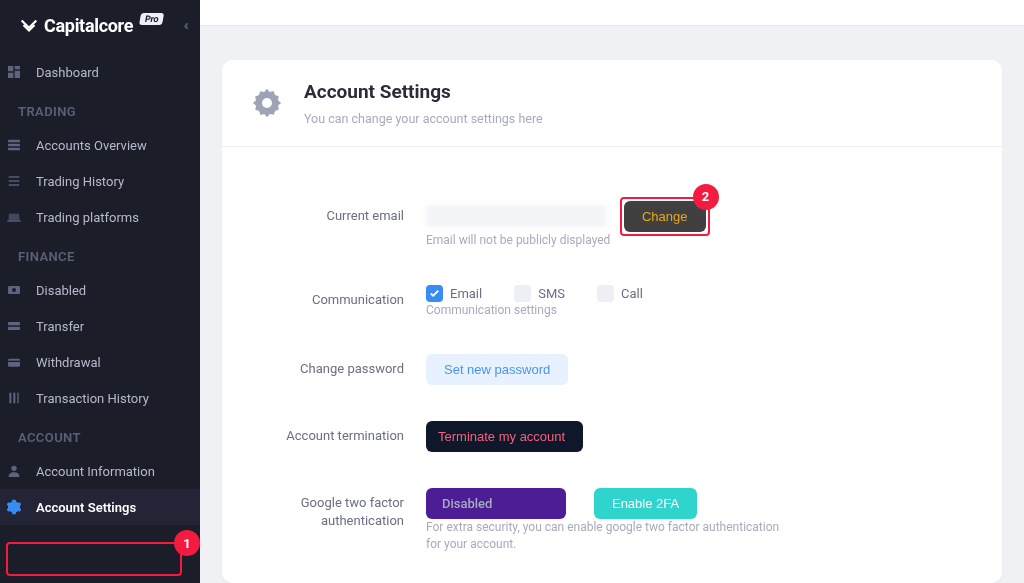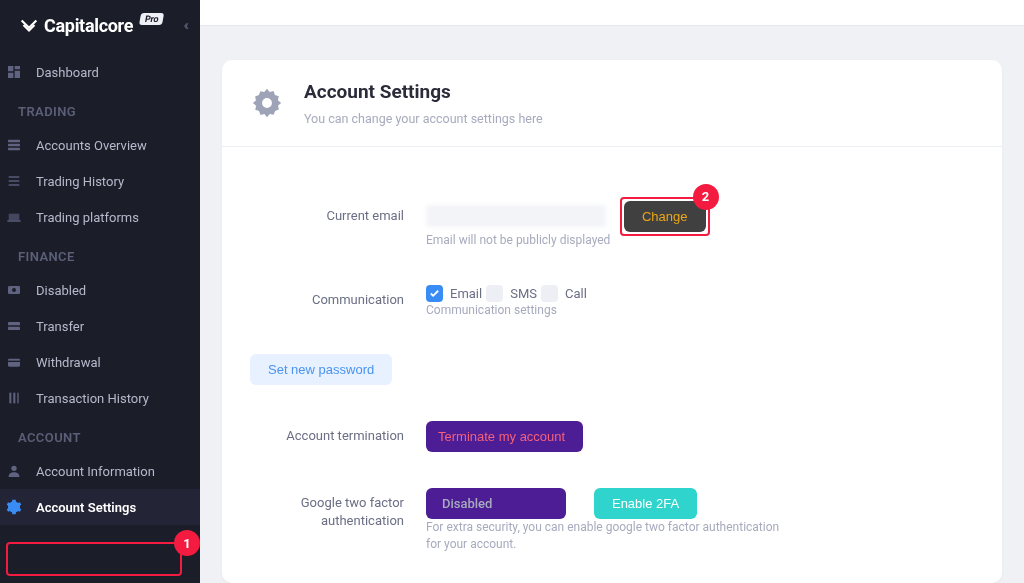--- a/index.html
+++ b/index.html
@@ -196,31 +196,31 @@
     margin-left: 14px;
     vertical-align: middle;
   }
   .help {
     font-size: 12px;
     color: #a7abbd;
     margin-top: 0;
     max-width: 360px;
     line-height: 1.4;
   }
-  .chk-row { display:flex; align-items:center; gap:4px; }
+  .chk-row { display:flex; align-items:center; gap:32px; }
   .chk { display:flex; align-items:center; gap:7px; font-size:13px; color:#6b6f85; }
   .chk-box {
     width:17px; height:17px; border-radius:4px;
     display:inline-flex; align-items:center; justify-content:center;
     background:#edeff5;
   }
   .chk-box.on { background:#3a8cf5; color:#fff; }
   .chk-box svg { width:11px; height:11px; }
   .btn-pass { background:#e7f1ff; color:#4a94f0;text-align:center; }
-  .btn-term { background:#4c1d95; color:#f5607a;padding-left:12px; }
+  .btn-term { background:#0f172a; color:#f5607a;padding-left:12px; }
   .btn-2fa-dis {
     background:#4c1d95; color:#a7abbd; width:140px; justify-content:flex-start;
     padding-left:16px;
   }
   .btn-2fa-en { background:#2fd5cc; color:#fff; margin-left:24px; }
   .annot-2-border {
     border: 2px solid #f31b3f;
     border-radius: 4px;
     position: absolute;
     top: -4px; left: -4px; right: -4px; bottom: -4px;
@@ -397,20 +397,21 @@
               <label class="chk">
                 <span class="chk-box"></span>
                 <span>Call</span>
               </label>
             </div>
             <div class="help">Communication settings</div>
           </div>
         </div>
 
         <div class="form-row">
+          <div class="label">Change password</div>
           <div class="value">
             <button class="btn btn-pass">Set new password</button>
           </div>
         </div>
 
         <div class="form-row">
           <div class="label">Account termination</div>
           <div class="value">
             <button class="btn btn-term">Terminate my account</button>
           </div>

